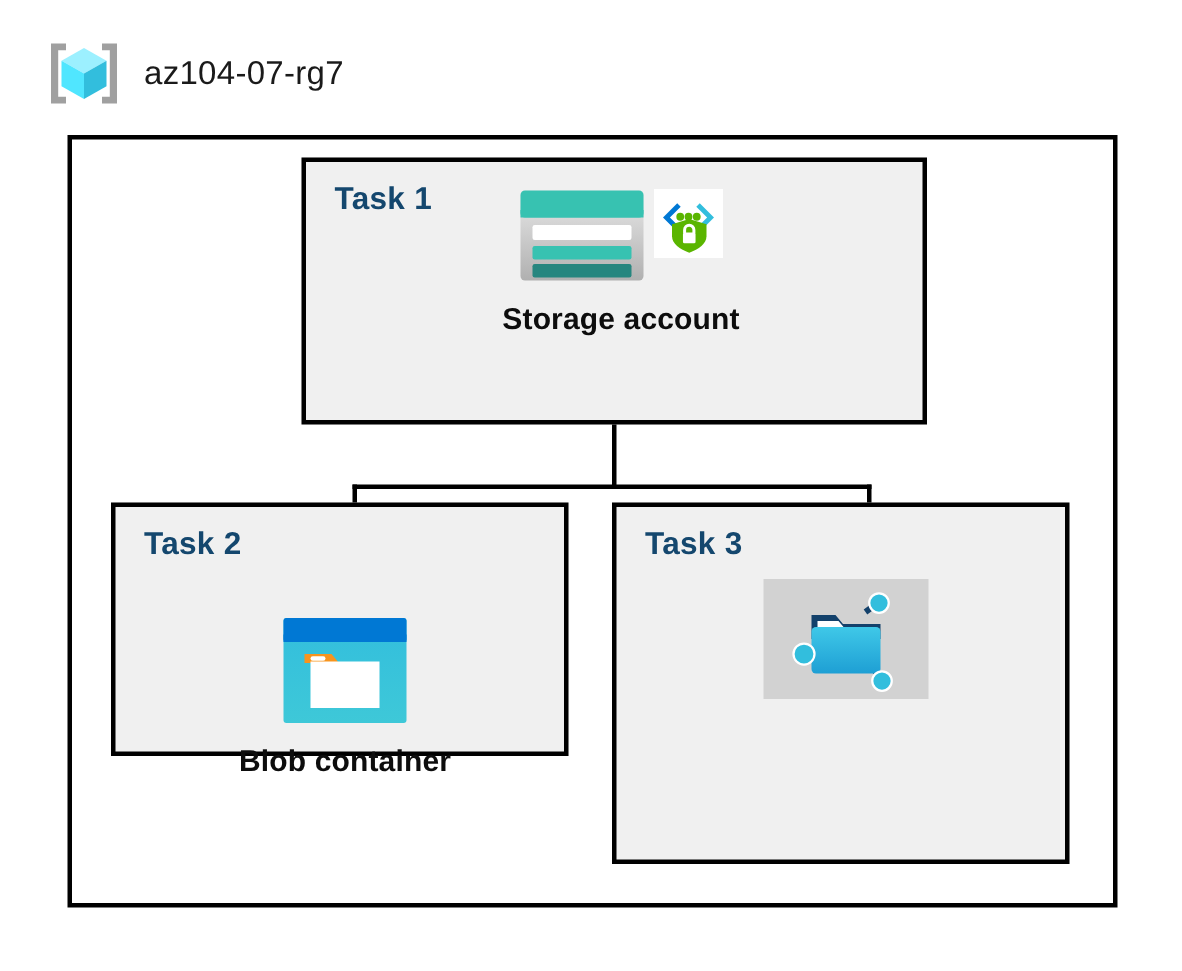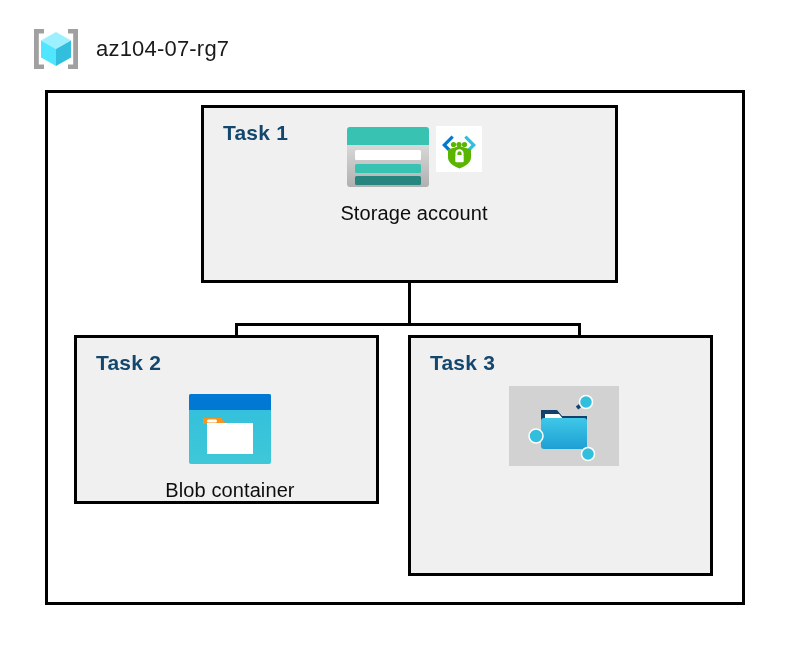--- a/index.html
+++ b/index.html
@@ -68,38 +68,38 @@
 
   
   .node {
     position: absolute;
     display: flex;
     flex-direction: column;
     align-items: center;
   }
   .node-caption {
     font-size: 20px;
-    font-weight: normal;
+    font-weight: bold;
     color: #0d0d0d;
     white-space: nowrap;
     letter-spacing: 0.1px;
   }
 
   
   #storage-node { left: 95px; top: 18px; width: 230px; }
   #storage-icons {
     display: flex;
     align-items: flex-start;
     gap: 6px;
     height: 70px;
   }
   #storage-caption { margin-top: 6px; }
 
   
-  #blob-node { left: 77px; top: 55px; width: 152px; }
+  #blob-node { left: 77px; top: 73px; width: 152px; }
   #blob-caption { margin-top: 14px; }
 
   
   #fileshare-node { left: 68px; top: 48px; width: 170px; }
   #fileshare-icon-wrap {
     background: #d2d2d2;
     padding: 6px 16px 2px 16px;
     display: flex;
     justify-content: center;
   }

